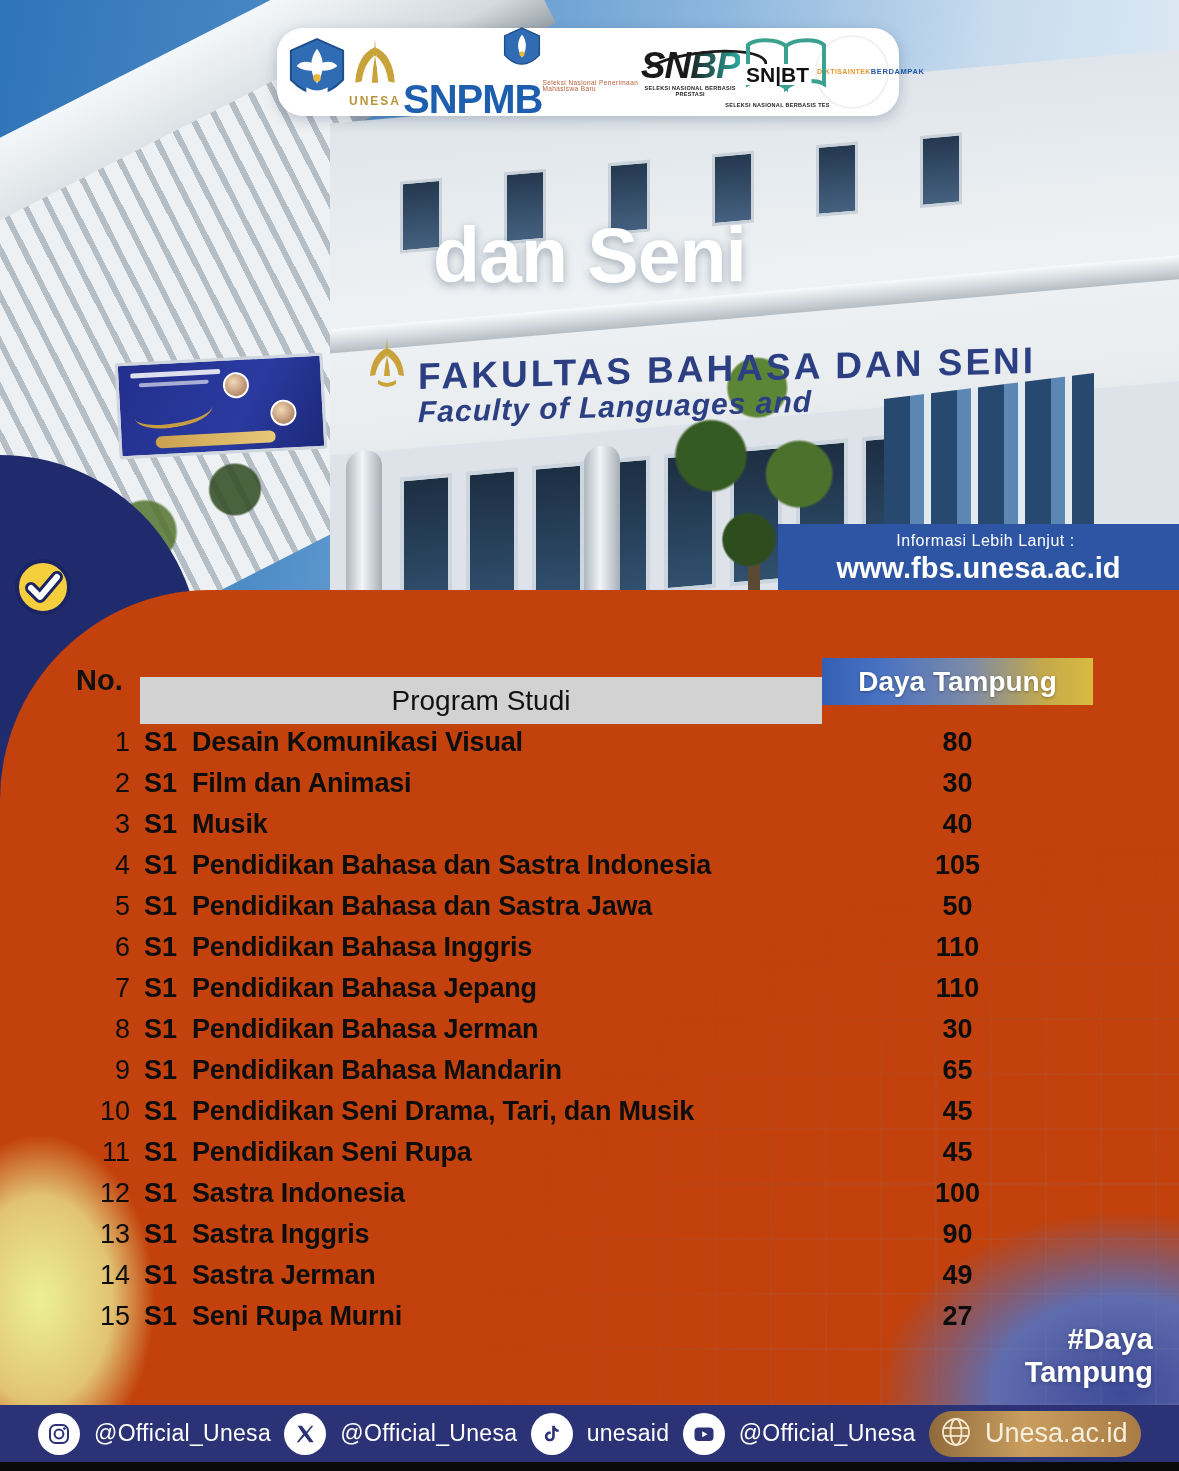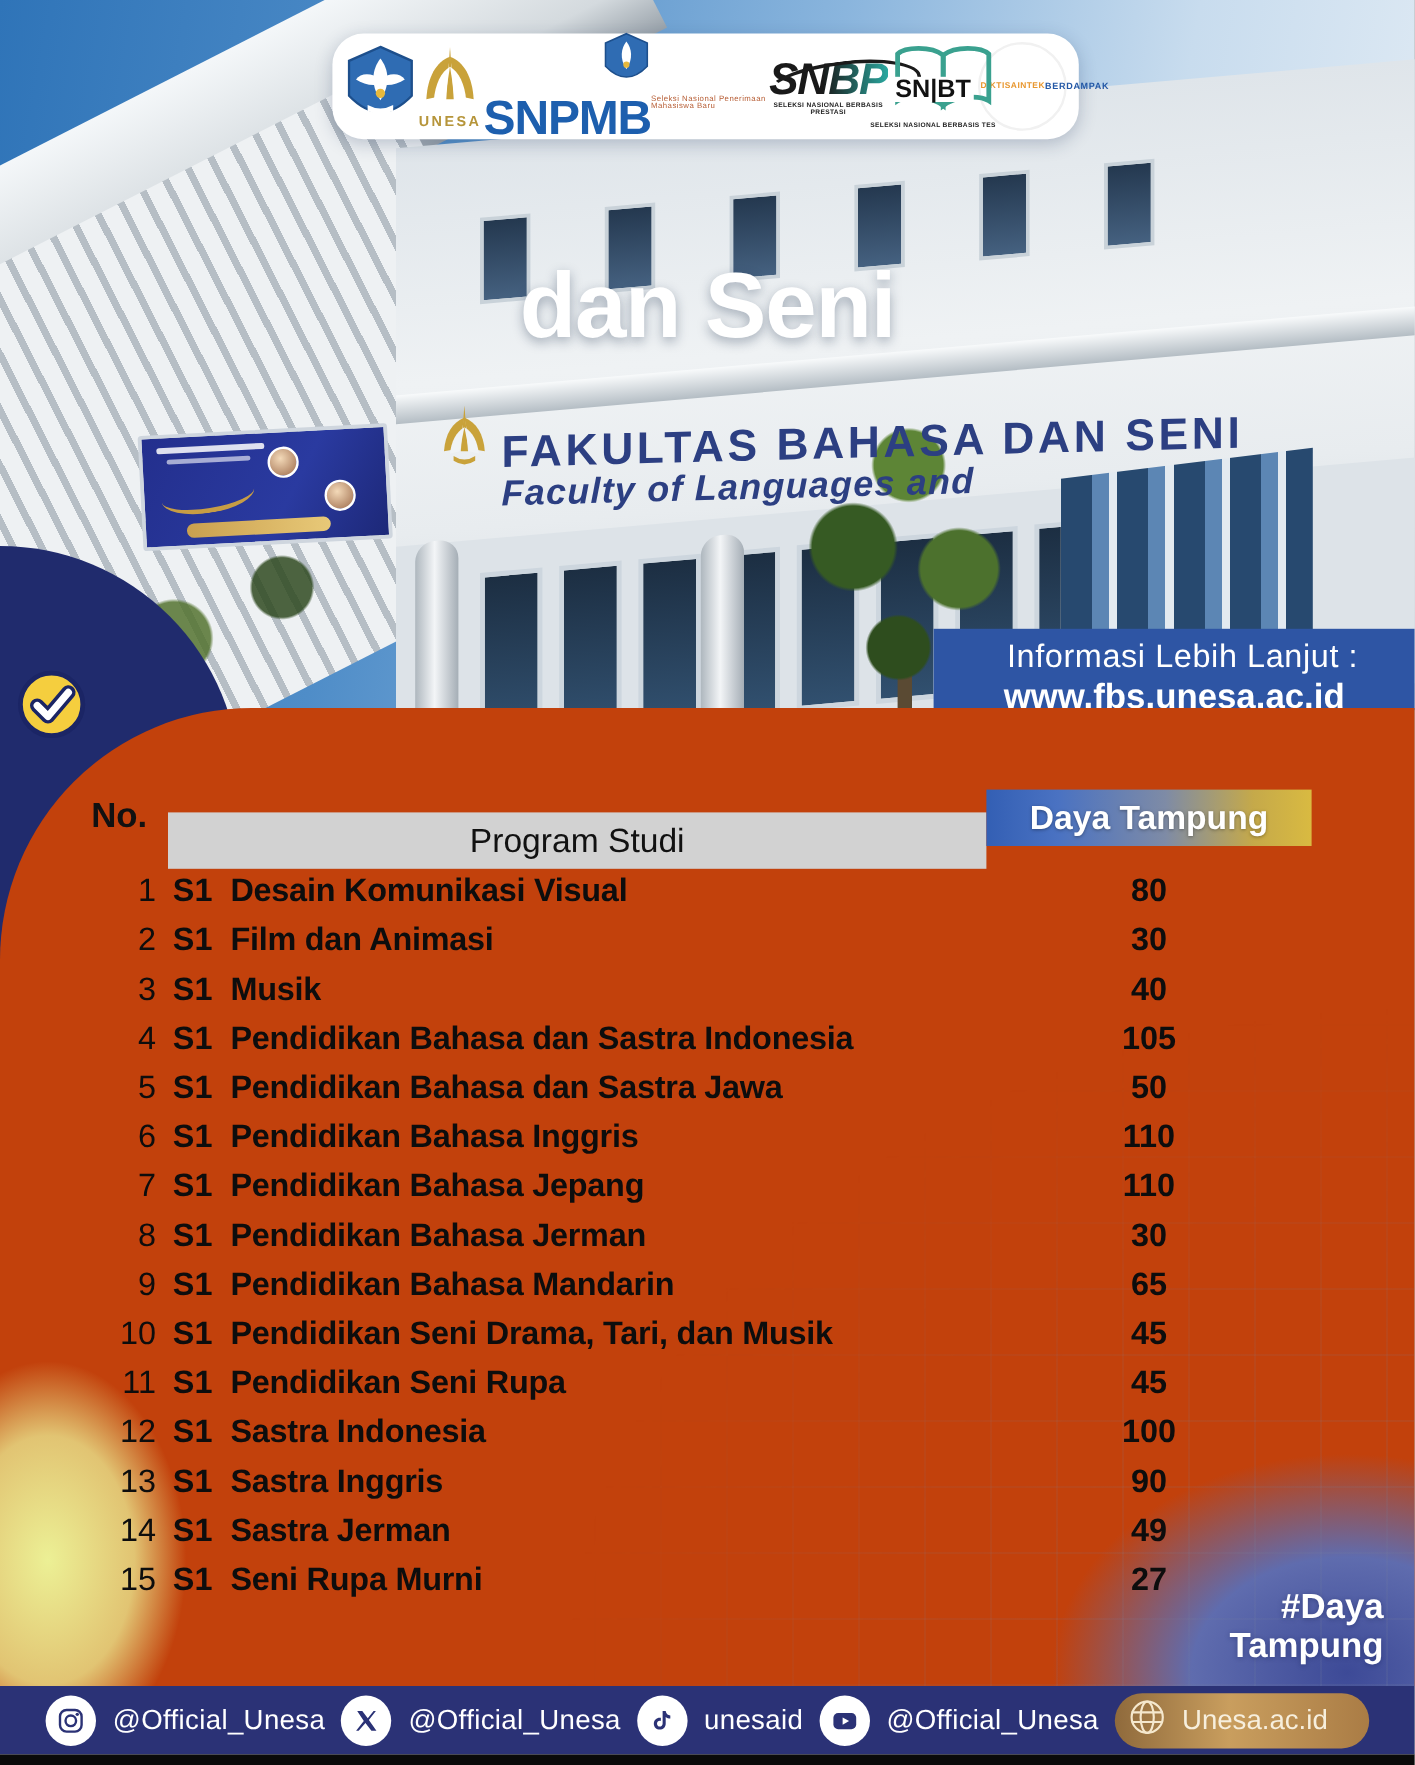--- a/index.html
+++ b/index.html
@@ -75,21 +75,21 @@
                white-space:nowrap;background:#fff;padding:0 2px;}
   .lg-snbt-tagpos{position:absolute;left:50%;bottom:0;transform:translateX(-50%);white-space:nowrap;}
   .lg-dikti{width:74px;height:74px;border-radius:50%;background:#fff;border:2px solid #f1f1f1;
             display:flex;flex-direction:row;align-items:center;justify-content:space-between;
             padding:7px 0 8px;box-sizing:border-box;}
   .lg-dikti-top{font-size:7px;font-weight:800;color:#e8972f;letter-spacing:.4px;}
   .lg-dikti-bot{font-size:7.5px;font-weight:800;color:#2458a6;letter-spacing:.6px;}
 
   .info-bar{position:absolute;left:778px;top:524px;width:401px;height:68px;background:#2e55a4;
             color:#fff;text-align:center;z-index:6;padding-top:8px;box-sizing:border-box;}
-  .info-label{font-size:27px;letter-spacing:.5px;margin-left:14px;}
+  .info-label{font-size:16px;letter-spacing:.5px;margin-left:14px;}
   .info-url{font-size:29px;font-weight:800;margin-top:2px;}
 
   
   .wedge{position:absolute;left:0;top:455px;width:200px;height:425px;background:#202b6d;z-index:2;
          border-top-right-radius:200px 200px;border-bottom-right-radius:200px 225px;}
   .badge{position:absolute;left:14px;top:558px;width:58px;height:58px;z-index:8;}
 
   
   .panel{position:absolute;left:0;top:590px;width:1179px;height:815px;background:#c2410c;z-index:3;
          border-top-left-radius:210px 210px;overflow:hidden;}
@@ -123,21 +123,21 @@
   .hashtag{position:absolute;right:26px;top:733px;text-align:right;color:#fff;font-size:29px;
            font-weight:800;line-height:33px;text-shadow:0 1px 4px rgba(20,30,80,.4);}
 
   
   .footer{position:absolute;left:0;top:1405px;width:1179px;height:57px;background:#2b3276;z-index:5;
           display:flex;align-items:center;justify-content:space-between;padding:0 38px;box-sizing:border-box;}
   .f-item{display:flex;align-items:center;gap:14px;color:#fff;font-size:23px;letter-spacing:.3px;}
   .f-circ{width:42px;height:42px;border-radius:50%;background:#fff;display:flex;align-items:center;justify-content:center;flex:0 0 auto;}
   .gold-pill{display:flex;align-items:center;gap:12px;width:212px;height:46px;border-radius:23px;
              background:linear-gradient(90deg,#8f6a3c,#c99e5e 45%,#aa7c45);padding:0 10px;box-sizing:border-box;}
-  .gold-pill .txt{color:#f7efdd;font-size:23px;}
+  .gold-pill .txt{color:#f7efdd;font-size:27px;}
   .bottom-strip{position:absolute;left:0;top:1462px;width:1179px;height:9px;background:#0a0a0a;z-index:5;}
 </style>
 </head>
 <body>
 
 <div class="canvas">
 
   <div class="hero">
     <div class="sky"></div>
     <div class="beam"></div>

